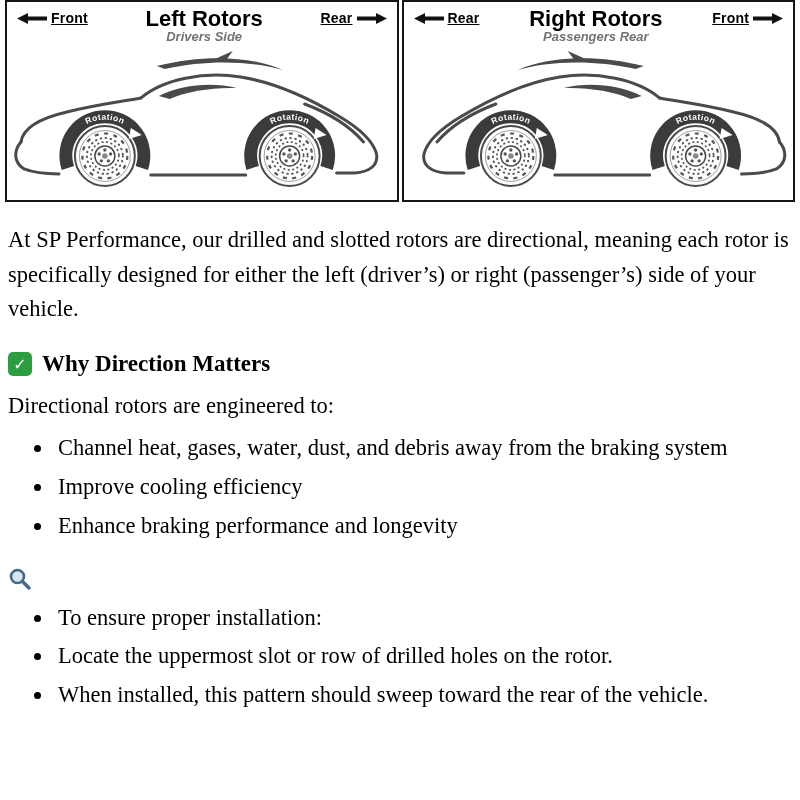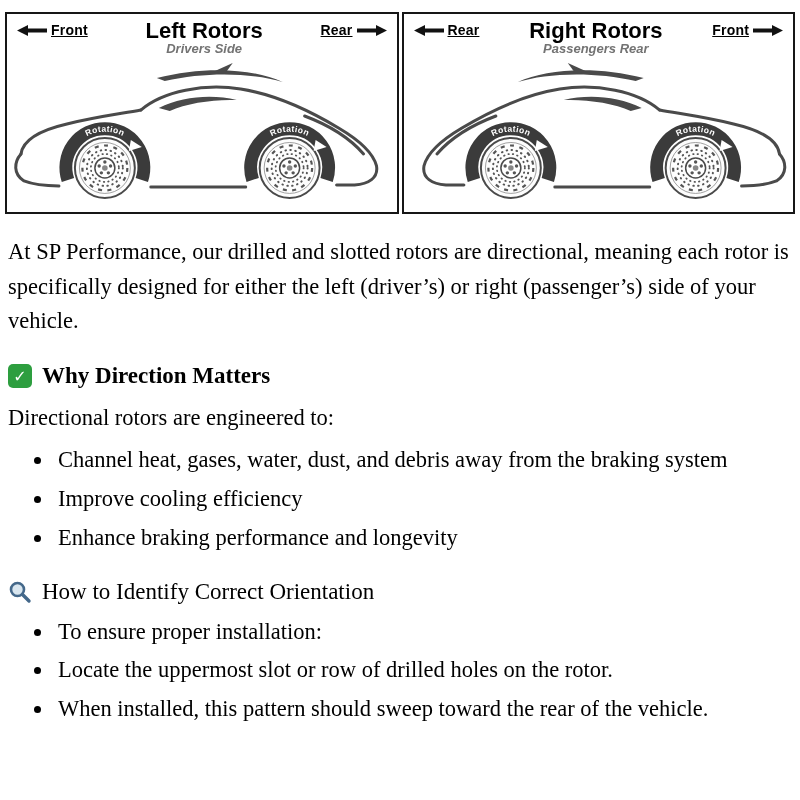--- a/index.html
+++ b/index.html
@@ -3,21 +3,21 @@
 <meta charset="utf-8">
 <style>
   html,body{margin:0;padding:0;}
   body{
     width:800px;height:800px;background:#ffffff;color:#000;
     font-family:"Liberation Serif", serif;
     -webkit-font-smoothing:antialiased;
     overflow:hidden;
   }
   
-  .diagram{display:flex;gap:3px;padding:12px 5px 4px;}
+  .diagram{display:flex;gap:3px;padding:0 5px 4px;}
   .panel{flex:1;border:2px solid #161616;background:#fff;min-width:0;}
   .panel-head{
     display:flex;justify-content:space-between;align-items:flex-start;
     padding:5px 10px 0;font-family:"Liberation Sans", sans-serif;
   }
   .dir-group{display:flex;align-items:center;gap:4px;margin-top:3px;}
   .dir-label{font-weight:bold;font-size:14px;text-decoration:underline;letter-spacing:.2px;}
   .dir-arrow{display:block;}
   .title-block{text-align:center;line-height:1.05;}
   .panel-title{font-weight:bold;font-size:22px;}
@@ -161,21 +161,20 @@
     <li>Channel heat, gases, water, dust, and debris away from the braking system</li>
     <li>Improve cooling efficiency</li>
     <li>Enhance braking performance and longevity</li>
   </ul>
 
   <div class="sec-head normal">
     <svg class="mag-icon" viewBox="0 0 24 24">
       <circle cx="9.5" cy="9.5" r="6.5" fill="#d9e6ef" stroke="#44688a" stroke-width="2.6"></circle>
       <line x1="14.5" y1="14.5" x2="21" y2="21" stroke="#44688a" stroke-width="3.4" stroke-linecap="round"></line>
     </svg>
-    <span>How to Identify Correct Orientation</span>
   </div>
 
   <ul class="bullets">
     <li>To ensure proper installation:</li>
     <li>Locate the uppermost slot or row of drilled holes on the rotor.</li>
     <li>When installed, this pattern should sweep toward the rear of the vehicle.</li>
   </ul>
 
 </div>
 

